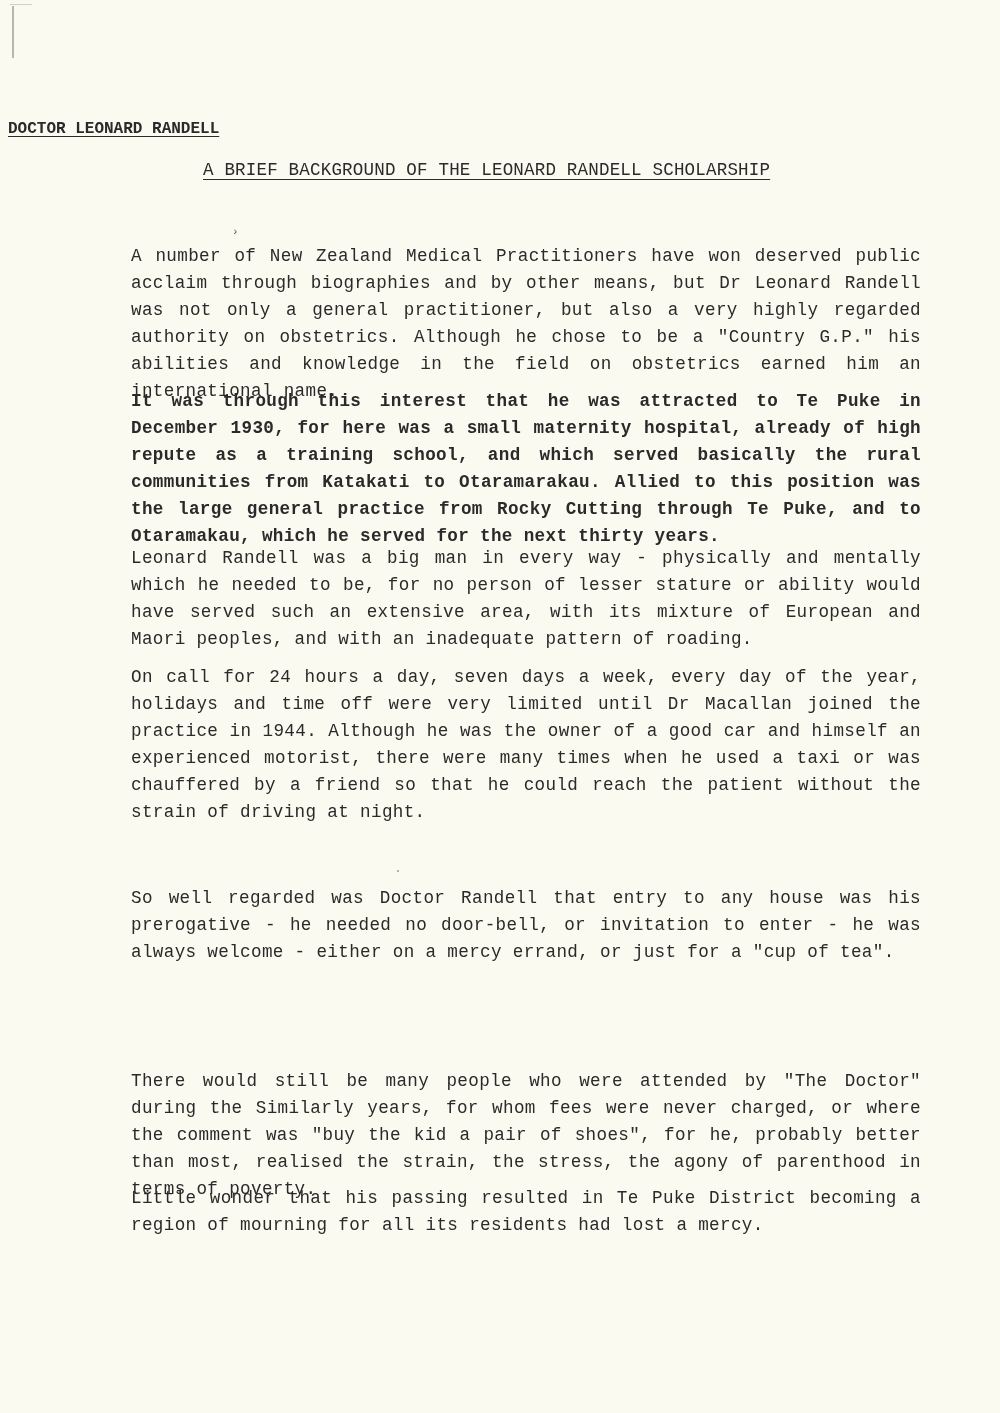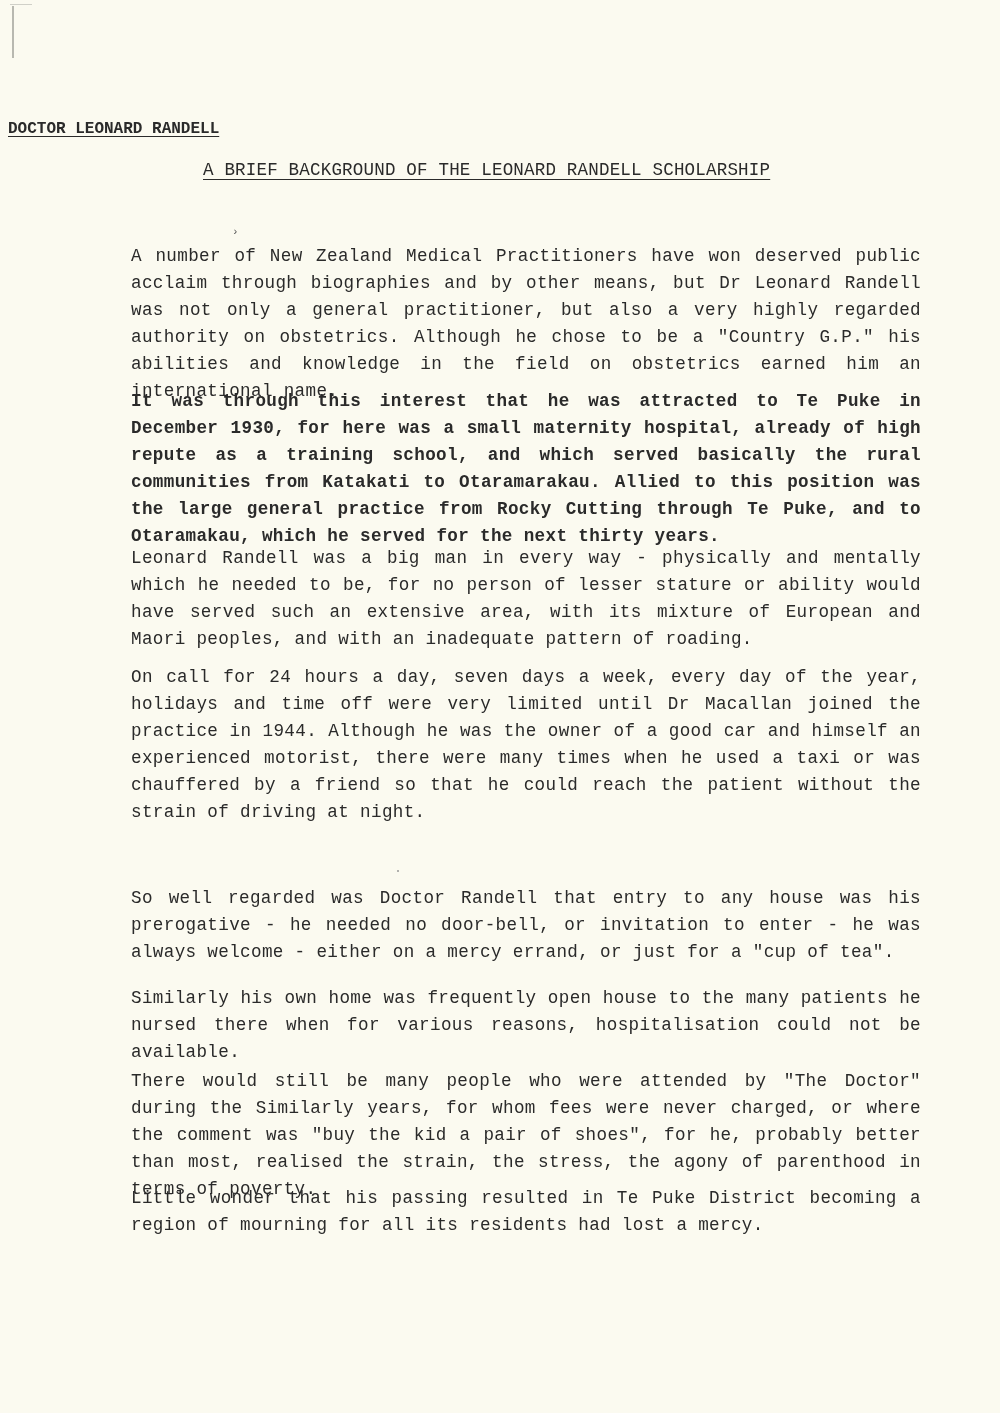--- a/index.html
+++ b/index.html
@@ -118,16 +118,15 @@
   </div>
 
   <div class="tick-mark">›</div>
 
   <p class="para p1">A number of New Zealand Medical Practitioners have won deserved public acclaim through biographies and by other means, but Dr Leonard Randell was not only a general practitioner, but also a very highly regarded authority on obstetrics. Although he chose to be a "Country G.P." his abilities and knowledge in the field on obstetrics earned him an international name.</p>
   <p class="para p2">It was through this interest that he was attracted to Te Puke in December 1930, for here was a small maternity hospital, already of high repute as a training school, and which served basically the rural communities from Katakati to Otaramarakau. Allied to this position was the large general practice from Rocky Cutting through Te Puke, and to Otaramakau, which he served for the next thirty years.</p>
   <p class="para p3">Leonard Randell was a big man in every way - physically and mentally which he needed to be, for no person of lesser stature or ability would have served such an extensive area, with its mixture of European and Maori peoples, and with an inadequate pattern of roading.</p>
   <p class="para p4">On call for 24 hours a day, seven days a week, every day of the year, holidays and time off were very limited until Dr Macallan joined the practice in 1944. Although he was the owner of a good car and himself an experienced motorist, there were many times when he used a taxi or was chauffered by a friend so that he could reach the patient without the strain of driving at night.</p>
   <div class="stray-dot"></div>
   <p class="para p6">So well regarded was Doctor Randell that entry to any house was his prerogative - he needed no door-bell, or invitation to enter - he was always welcome - either on a mercy errand, or just for a "cup of tea".</p>
-  <p class="para p7">Similarly his own home was frequently open house to the many patients he nursed there when for various reasons, hospitalisation could not be available.</p>
   <p class="para p8">There would still be many people who were attended by "The Doctor" during the Similarly years, for whom fees were never charged, or where the comment was "buy the kid a pair of shoes", for he, probably better than most, realised the strain, the stress, the agony of parenthood in terms of poverty.</p>
   <p class="para p9">Little wonder that his passing resulted in Te Puke District becoming a region of mourning for all its residents had lost a mercy.</p>
 </div>
 
 </body></html>

